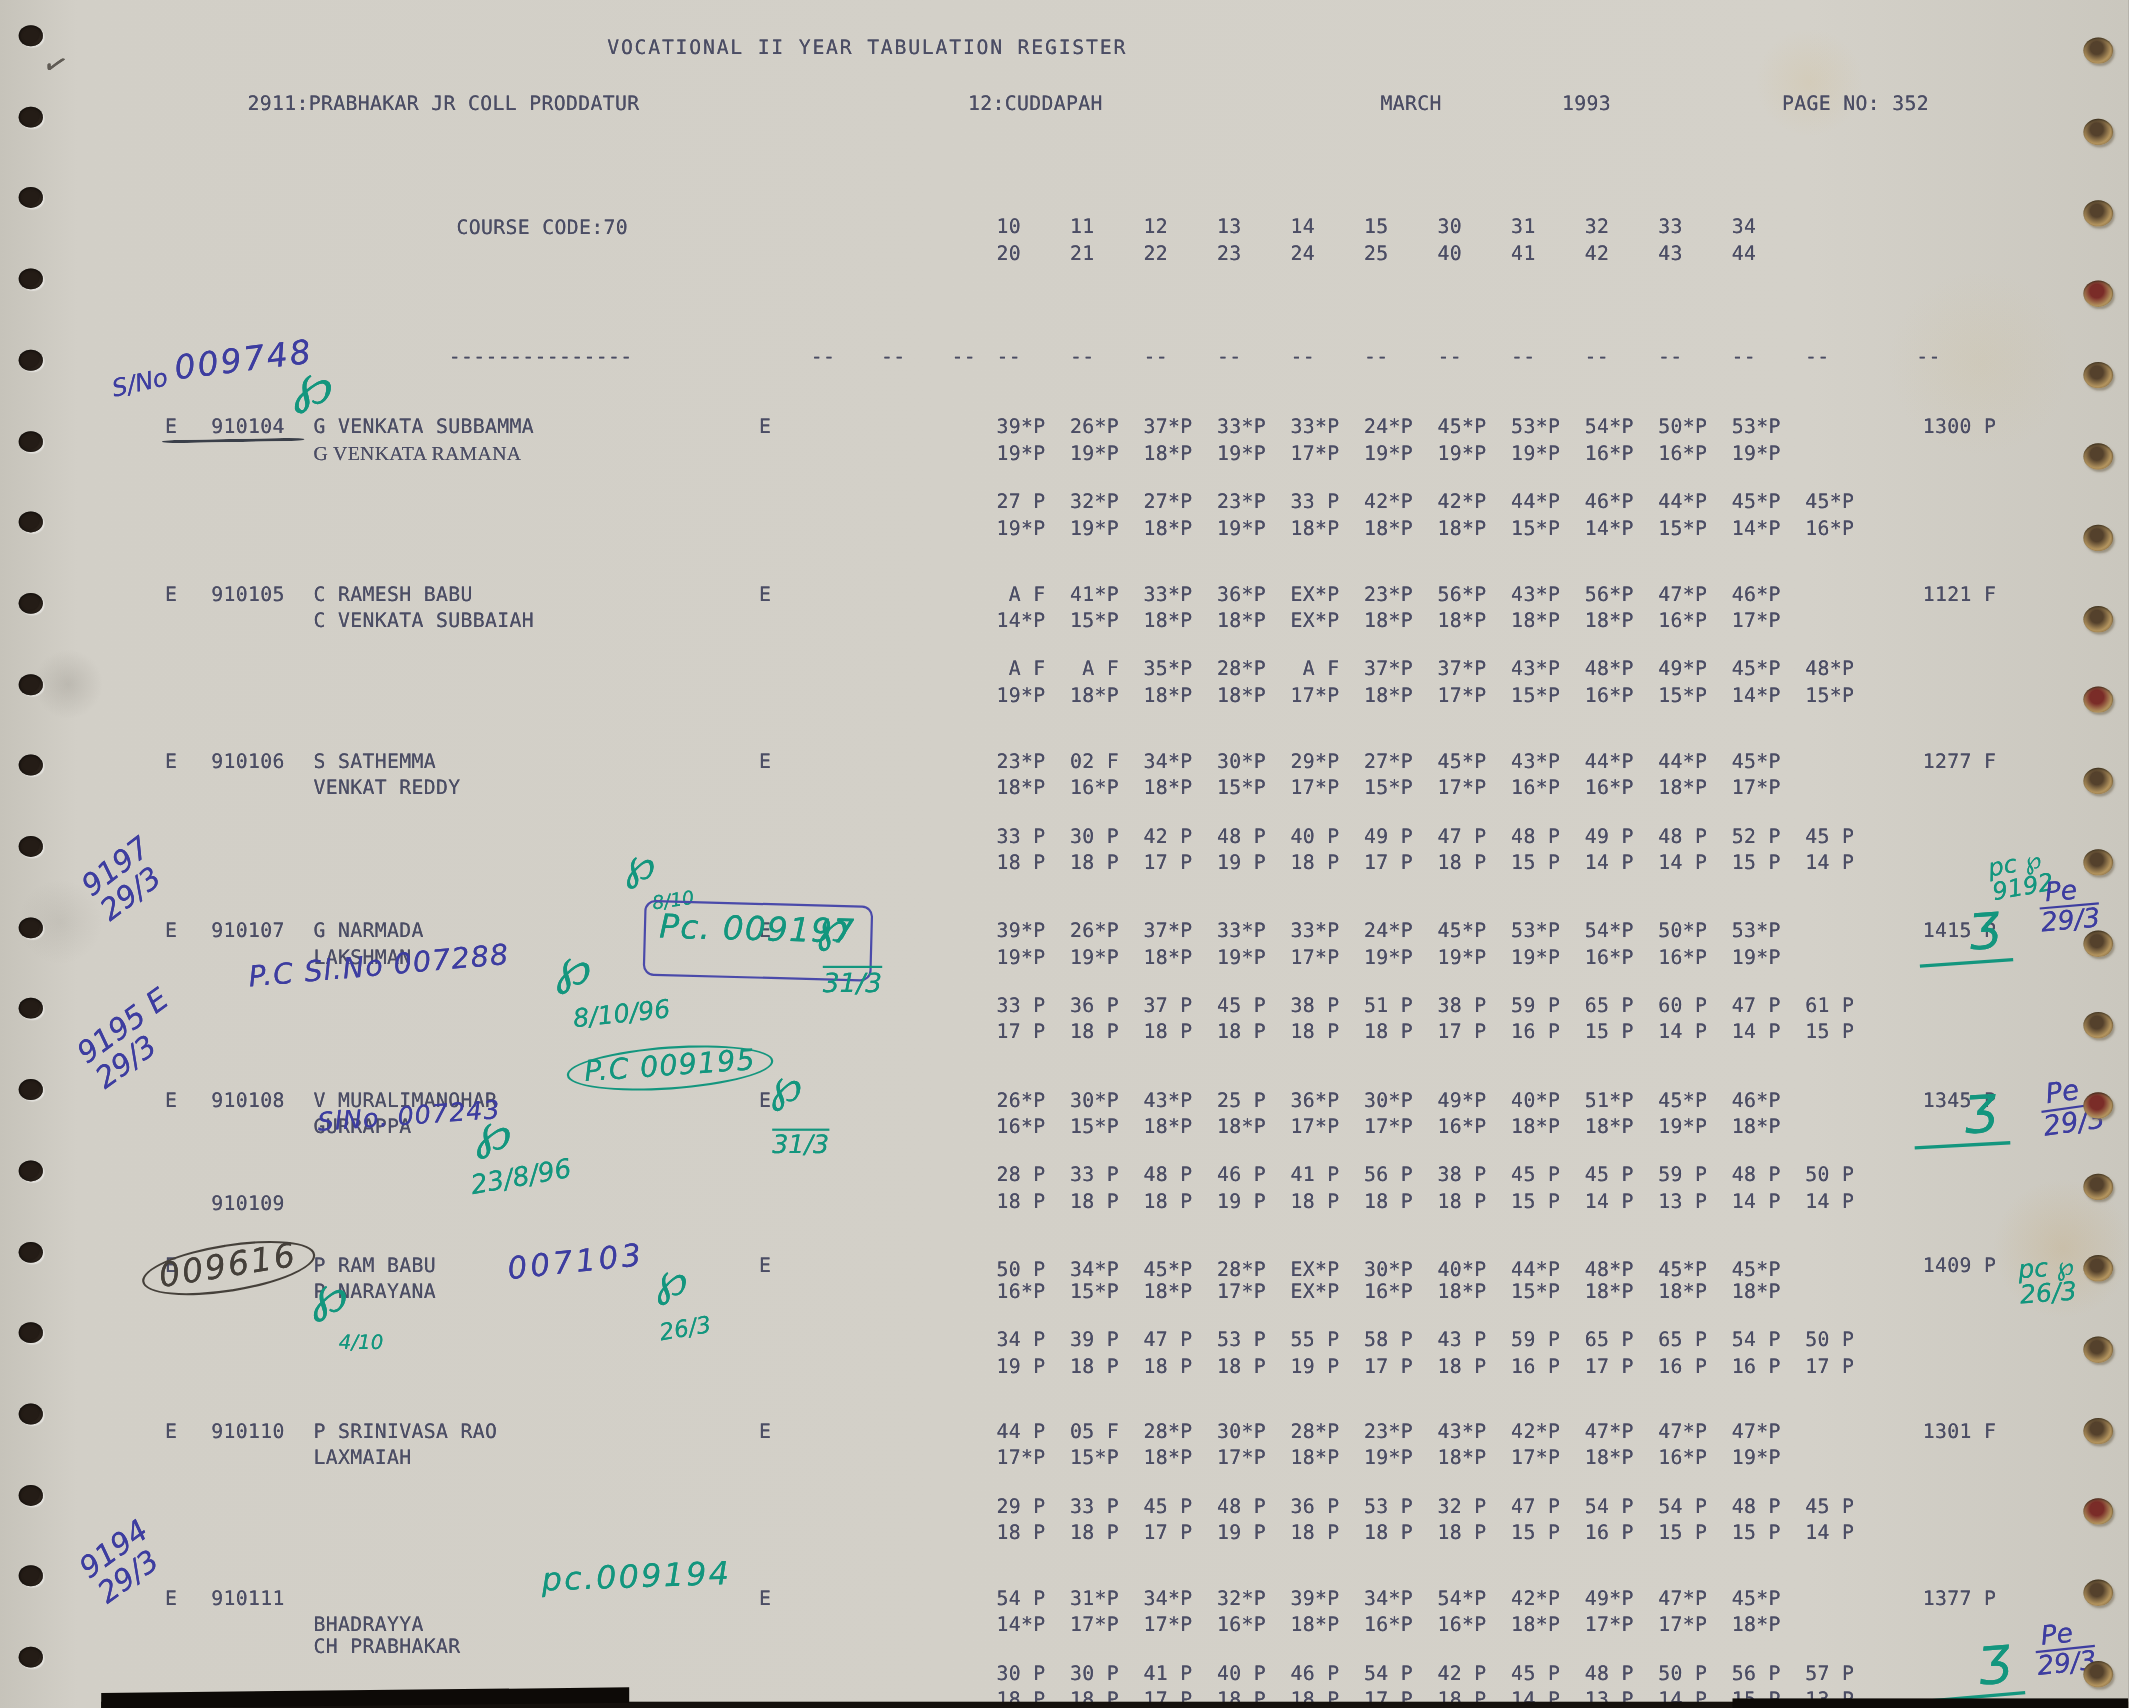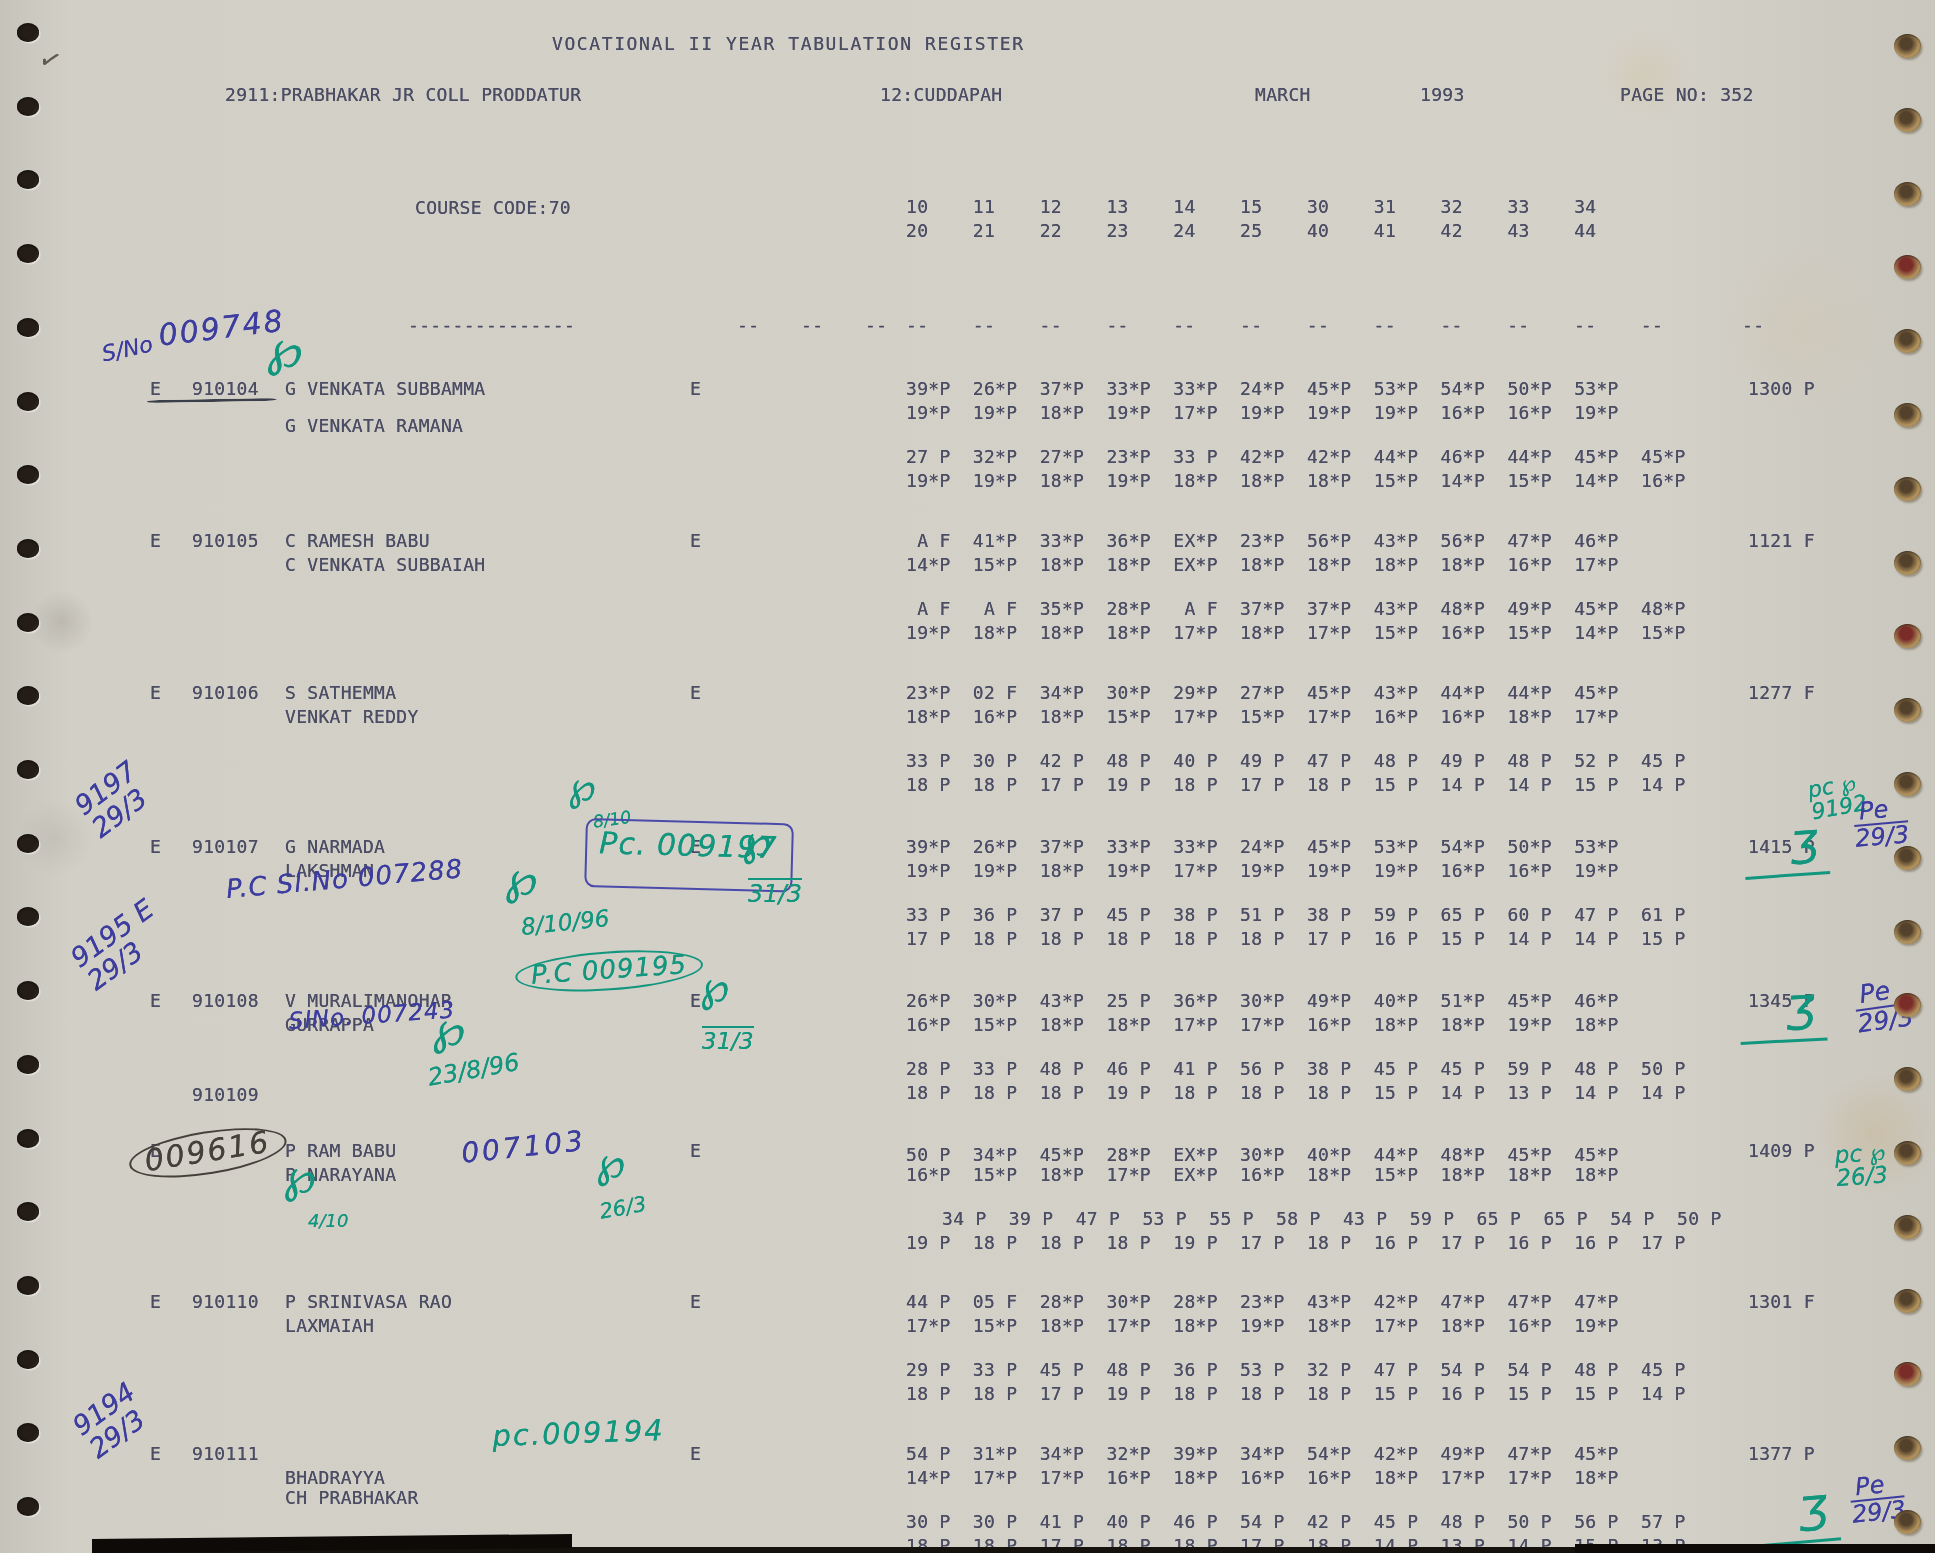--- a/index.html
+++ b/index.html
@@ -142,21 +142,21 @@
       <div class="pr" style="left: 1507.2px; top: 314px;">--</div>
       <div class="pr" style="left: 1574px; top: 314px;">--</div>
       <div class="pr" style="left: 1640.8px; top: 314px;">--</div>
       <div class="pr" style="left: 1742px; top: 314px;">--</div>
       <div class="pr" style="left: 150px; top: 378px;">E</div>
       <div class="pr" style="left: 192px; top: 378px;">910104</div>
       <div class="pr" style="left: 285px; top: 378px;">G VENKATA SUBBAMMA</div>
       <div class="pr" style="left: 690px; top: 378px;">E</div>
       <div class="pr" style="left: 906px; top: 378px;">39*P  26*P  37*P  33*P  33*P  24*P  45*P  53*P  54*P  50*P  53*P</div>
       <div class="pr" style="left: 1748px; top: 378px;">1300 P</div>
-      <div class="pr" style="left: 285px; top: 415px;">G VENKATA RAMANA</div>
+      <div class="pr" style="left: 285px; top: 402px; font-family: Liberation Serif, serif;">G VENKATA RAMANA</div>
       <div class="pr" style="left: 906px; top: 402px;">19*P  19*P  18*P  19*P  17*P  19*P  19*P  19*P  16*P  16*P  19*P</div>
       <div class="pr" style="left: 906px; top: 446px;">27 P  32*P  27*P  23*P  33 P  42*P  42*P  44*P  46*P  44*P  45*P  45*P</div>
       <div class="pr" style="left: 906px; top: 470px;">19*P  19*P  18*P  19*P  18*P  18*P  18*P  15*P  14*P  15*P  14*P  16*P</div>
       <div class="pr" style="left: 150px; top: 530px;">E</div>
       <div class="pr" style="left: 192px; top: 530px;">910105</div>
       <div class="pr" style="left: 285px; top: 530px;">C RAMESH BABU</div>
       <div class="pr" style="left: 690px; top: 530px;">E</div>
       <div class="pr" style="left: 906px; top: 530px;"> A F  41*P  33*P  36*P  EX*P  23*P  56*P  43*P  56*P  47*P  46*P</div>
       <div class="pr" style="left: 1748px; top: 530px;">1121 F</div>
       <div class="pr" style="left: 285px; top: 554px;">C VENKATA SUBBAIAH</div>
@@ -194,21 +194,21 @@
       <div class="pr" style="left: 906px; top: 1058px;">28 P  33 P  48 P  46 P  41 P  56 P  38 P  45 P  45 P  59 P  48 P  50 P</div>
       <div class="pr" style="left: 906px; top: 1082px;">18 P  18 P  18 P  19 P  18 P  18 P  18 P  15 P  14 P  13 P  14 P  14 P</div>
       <div class="pr" style="left: 150px; top: 1140px;">E</div>
       <div class="pr" style="left: 192px; top: 1084px;">910109</div>
       <div class="pr" style="left: 285px; top: 1140px;">P RAM BABU</div>
       <div class="pr" style="left: 690px; top: 1140px;">E</div>
       <div class="pr" style="left: 906px; top: 1144px;">50 P  34*P  45*P  28*P  EX*P  30*P  40*P  44*P  48*P  45*P  45*P</div>
       <div class="pr" style="left: 1748px; top: 1140px;">1409 P</div>
       <div class="pr" style="left: 285px; top: 1164px;">P NARAYANA</div>
       <div class="pr" style="left: 906px; top: 1164px;">16*P  15*P  18*P  17*P  EX*P  16*P  18*P  15*P  18*P  18*P  18*P</div>
-      <div class="pr" style="left: 906px; top: 1208px; margin-left: 36px;">34 P  39 P  47 P  53 P  55 P  58 P  43 P  59 P  65 P  65 P  54 P  50 P</div>
+      <div class="pr" style="left: 906px; top: 1208px;">34 P  39 P  47 P  53 P  55 P  58 P  43 P  59 P  65 P  65 P  54 P  50 P</div>
       <div class="pr" style="left: 906px; top: 1232px;">19 P  18 P  18 P  18 P  19 P  17 P  18 P  16 P  17 P  16 P  16 P  17 P</div>
       <div class="pr" style="left: 150px; top: 1291px;">E</div>
       <div class="pr" style="left: 192px; top: 1291px;">910110</div>
       <div class="pr" style="left: 285px; top: 1291px;">P SRINIVASA RAO</div>
       <div class="pr" style="left: 690px; top: 1291px;">E</div>
       <div class="pr" style="left: 906px; top: 1291px;">44 P  05 F  28*P  30*P  28*P  23*P  43*P  42*P  47*P  47*P  47*P</div>
       <div class="pr" style="left: 1748px; top: 1291px;">1301 F</div>
       <div class="pr" style="left: 285px; top: 1315px;">LAXMAIAH</div>
       <div class="pr" style="left: 906px; top: 1315px;">17*P  15*P  18*P  17*P  18*P  19*P  18*P  17*P  18*P  16*P  19*P</div>
       <div class="pr" style="left: 906px; top: 1359px;">29 P  33 P  45 P  48 P  36 P  53 P  32 P  47 P  54 P  54 P  48 P  45 P</div>

